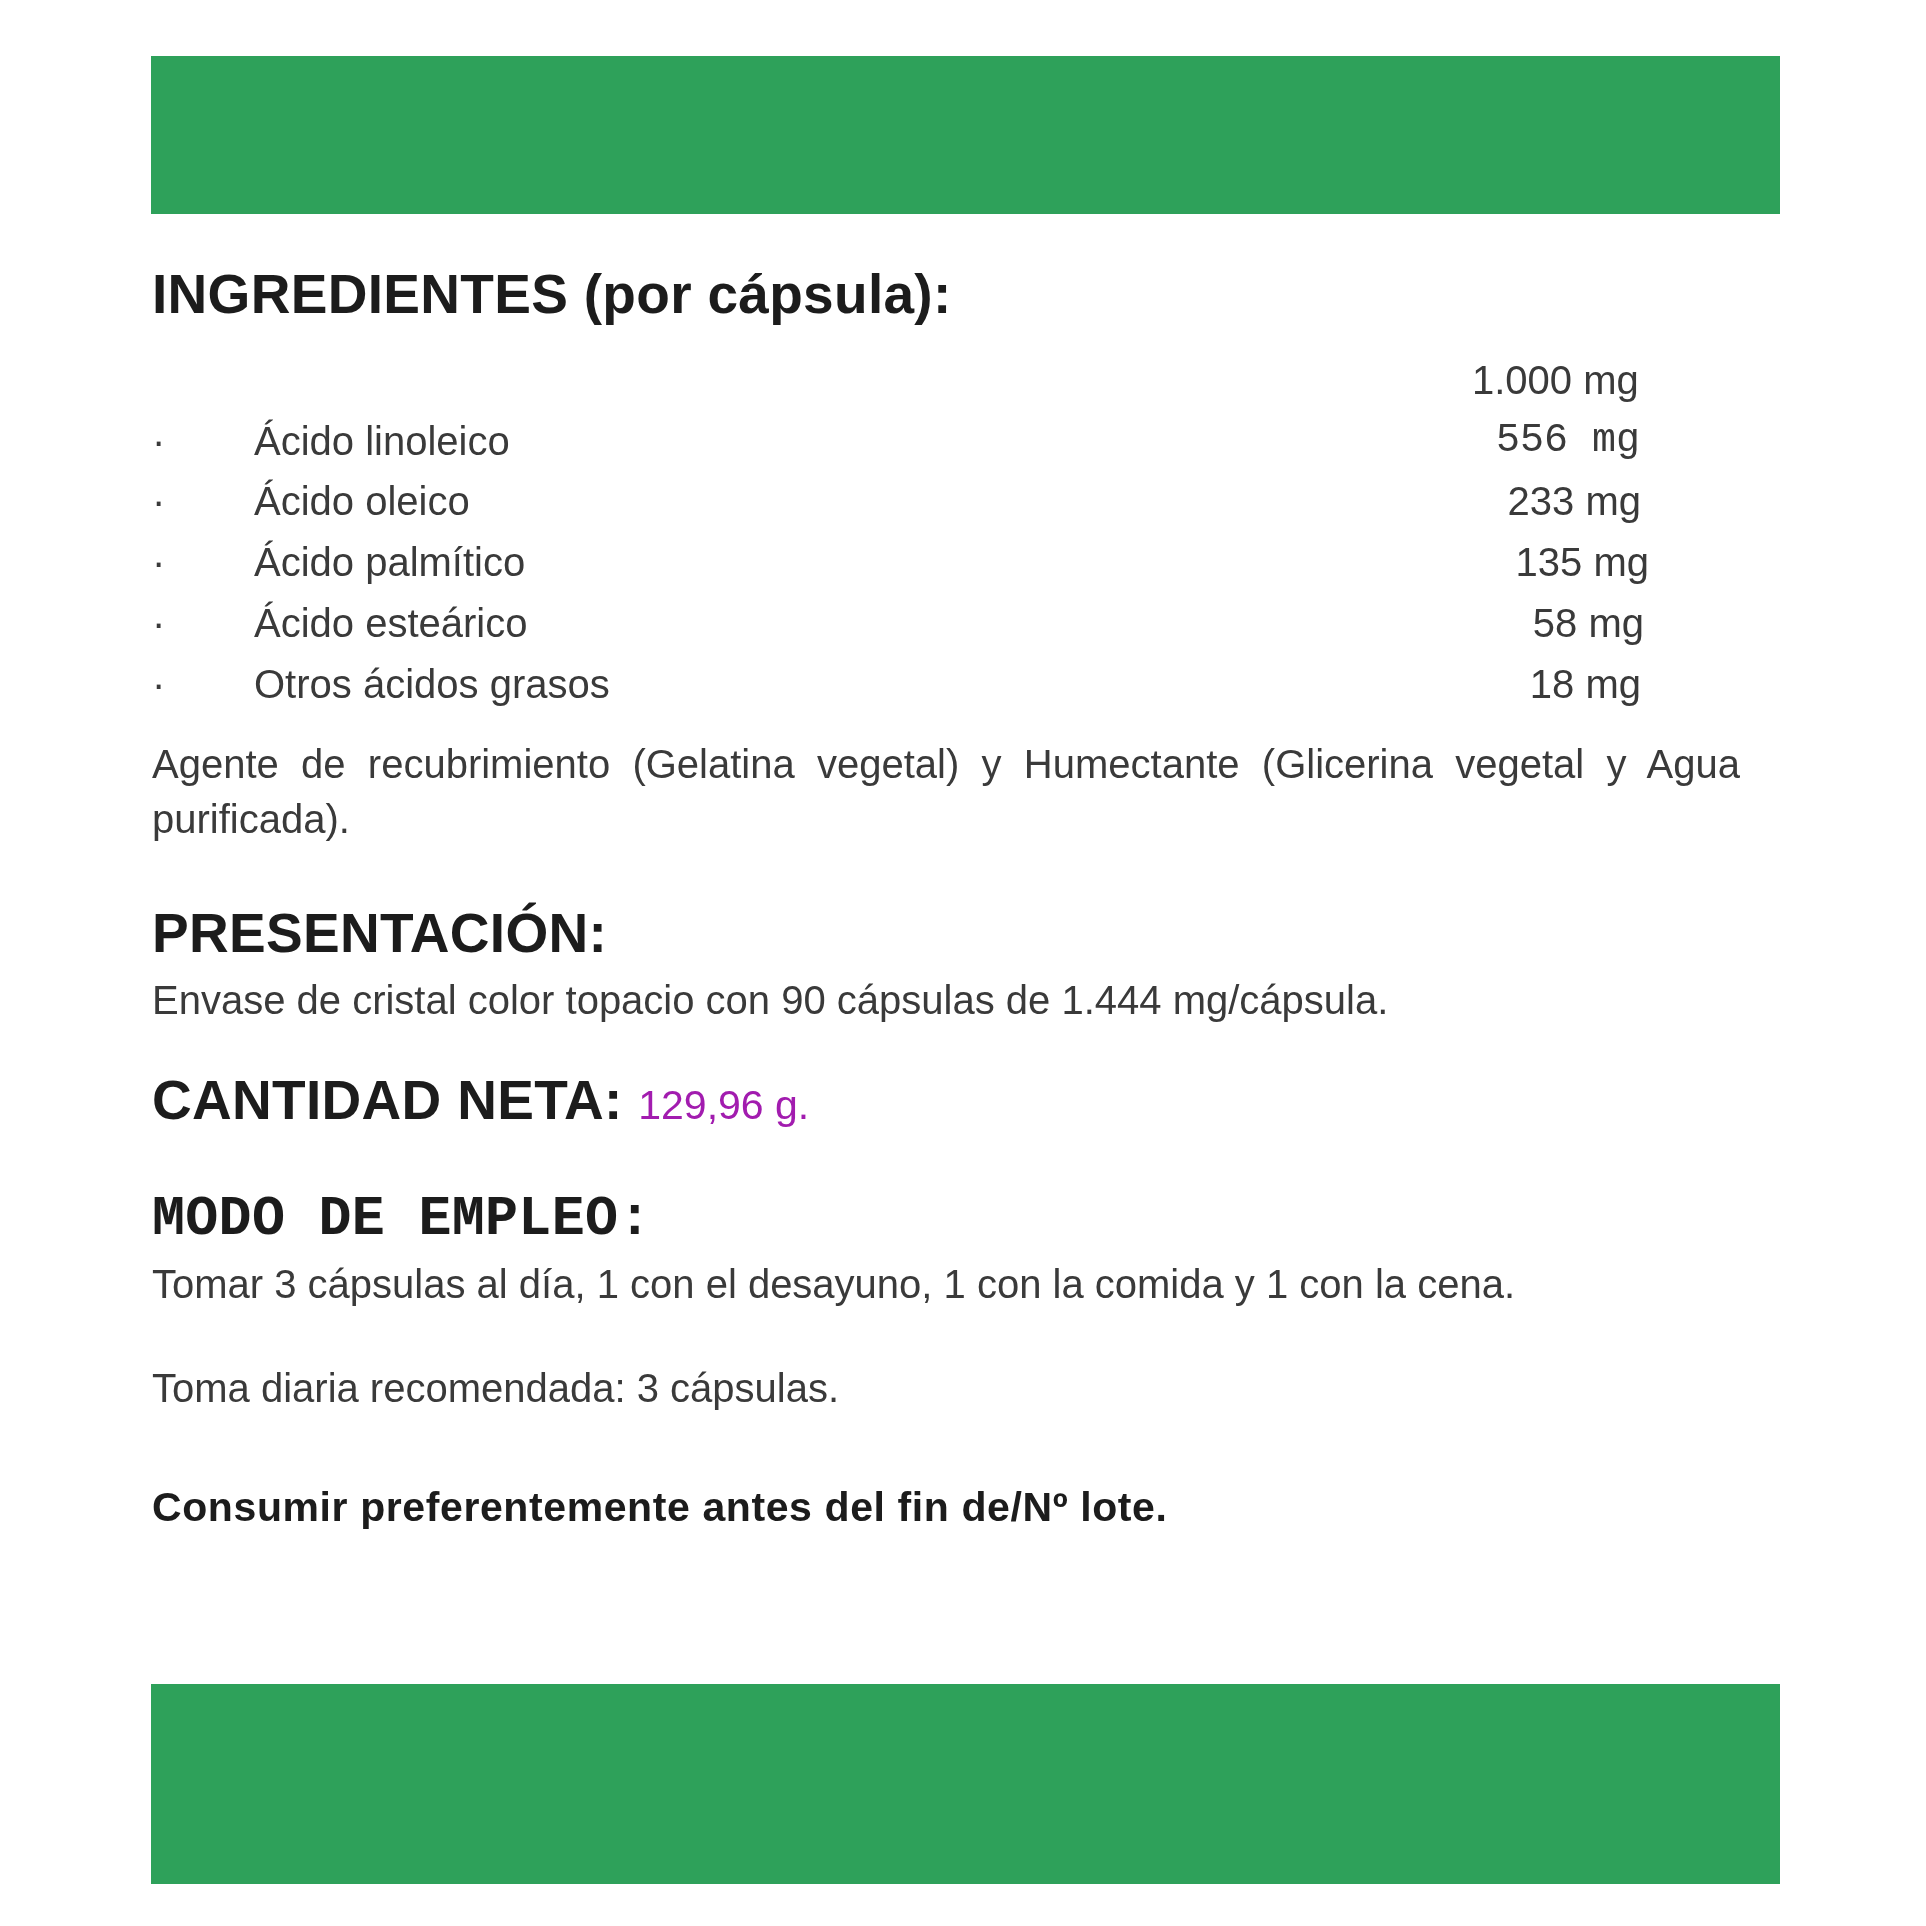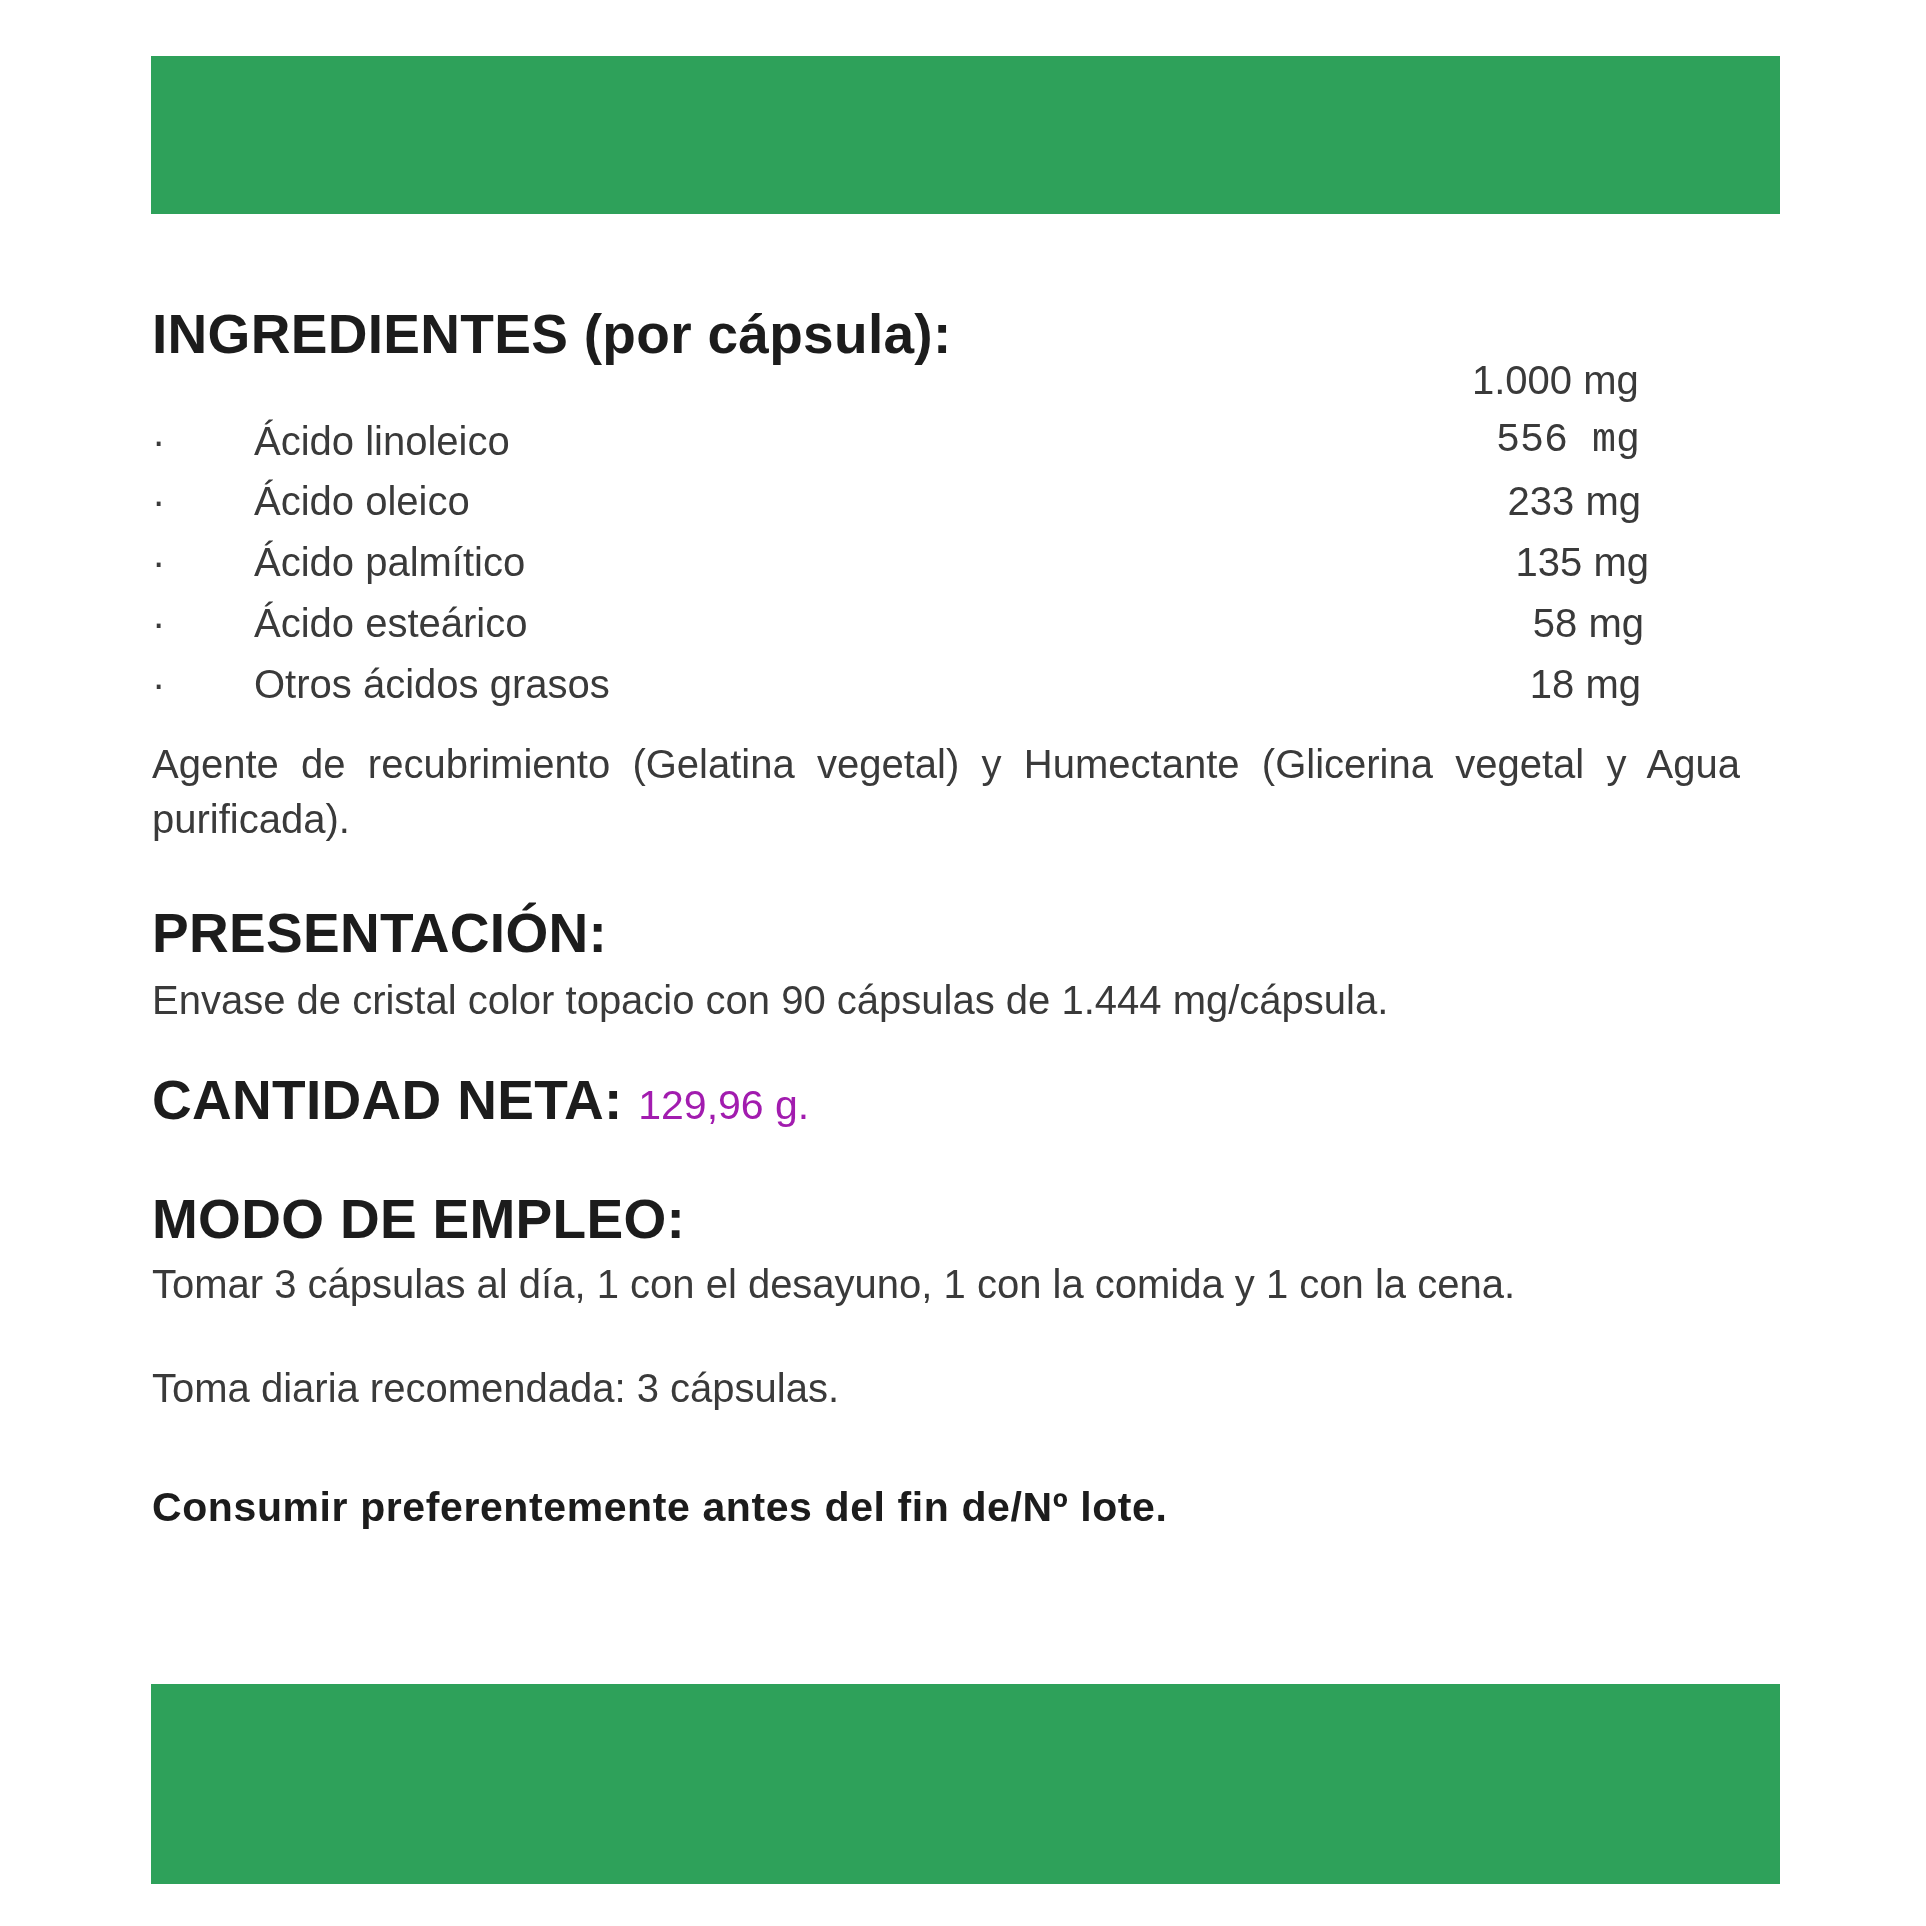--- a/index.html
+++ b/index.html
@@ -101,21 +101,21 @@
     letter-spacing: 0.6px;
   }
 </style>
 </head>
 <body>
 
 <div class="green-bar bar-top"></div>
 
 <div class="content">
 
-  <div class="abs heading" style="top:267px;margin-top:40px;">
+  <div class="abs heading" style="top:267px;">
     <span>INGREDIENTES</span><span class="normal"> (por cápsula):</span>
   </div>
 
   <div class="ing-row main-ing" style="top:360px; width:1613px;">
     <span class="amount-main">1.000 mg</span>
   </div>
 
   <div class="ing-row" style="top:421px;">
     <span class="bullet">·</span>
     <span class="name">Ácido linoleico</span>
@@ -145,21 +145,21 @@
   <div class="justified" style="top:737px;">Agente de recubrimiento (Gelatina vegetal) y Humectante (Glicerina vegetal y Agua purificada).</div>
 
   <div class="abs heading" style="top:906px;">PRESENTACIÓN:</div>
   <div class="abs body-text" style="top:980px;">Envase de cristal color topacio con 90 cápsulas de 1.444 mg/cápsula.</div>
 
   <div class="abs heading" style="top:1073px;">
     <span>CANTIDAD NETA:</span>
     <span class="inline-value">129,96 g.</span>
   </div>
 
-  <div class="abs heading" style="top:1192px;">MODO DE EMPLEO:</div>
+  <div class="abs heading" style="top:1192px;font-family:Liberation Mono, monospace;">MODO DE EMPLEO:</div>
   <div class="abs body-text" style="top:1264px;">Tomar 3 cápsulas al día, 1 con el desayuno, 1 con la comida y 1 con la cena.</div>
   <div class="abs body-text" style="top:1368px;">Toma diaria recomendada: 3 cápsulas.</div>
 
   <div class="abs footer-note" style="top:1484px;">Consumir preferentemente antes del fin de/Nº lote.</div>
 </div>
 
 <div class="green-bar bar-bottom"></div>
 
 
 </body></html>

